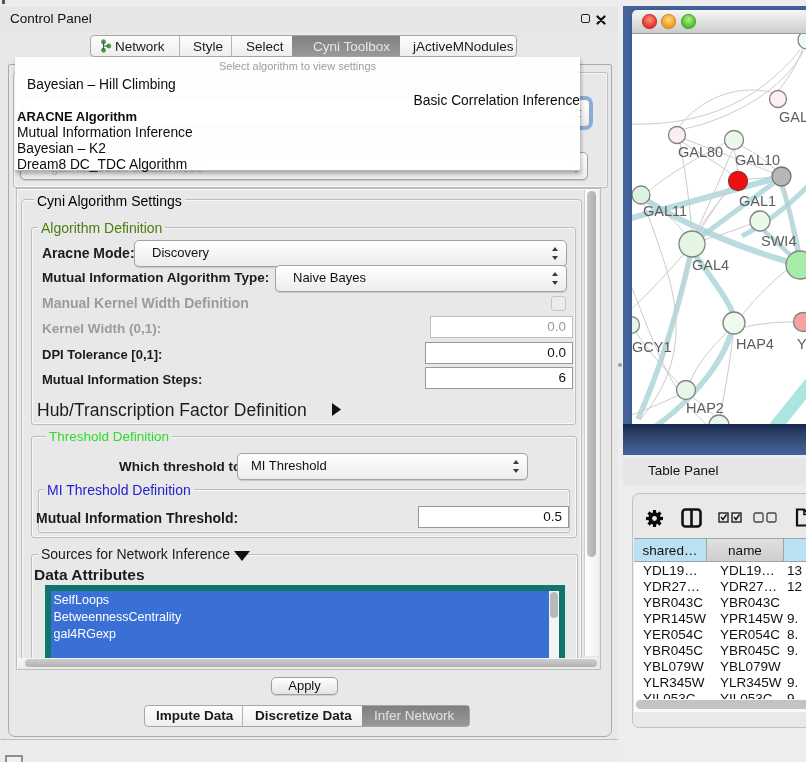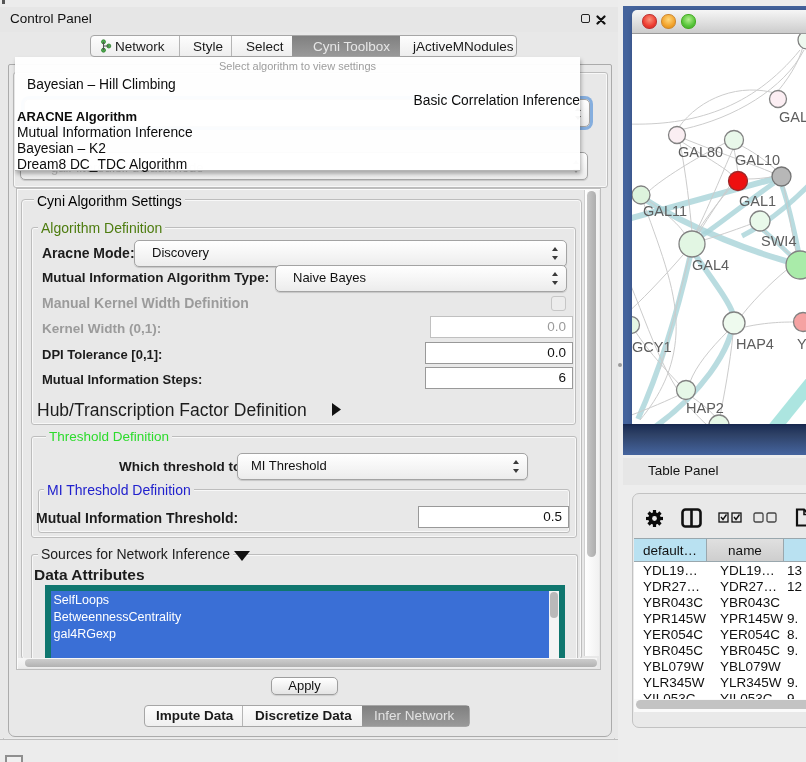--- a/index.html
+++ b/index.html
@@ -305,21 +305,21 @@
   <rect x="1" y="1" width="9" height="9" rx="1.5" fill="none" stroke="#444" stroke-width="1.3"></rect>
   <rect x="14" y="1" width="9" height="9" rx="1.5" fill="none" stroke="#444" stroke-width="1.3"></rect>
 </svg>
 <svg class="abs" style="left:795px;top:508px;z-index:5;" width="16" height="19" viewBox="0 0 16 19">
   <path d="M2 1.5 L9 1.5 L14 6.5 L14 17.5 L2 17.5 Z" fill="none" stroke="#111" stroke-width="2.2"></path>
   <path d="M9 1.5 L9 6.5 L14 6.5" fill="none" stroke="#111" stroke-width="1.6"></path>
 </svg>
 
 <div class="abs" style="left:634px;top:538px;width:172px;height:161px;background:#fff;font-size:13.5px;color:#111;overflow:hidden;">
 
-  <div class="abs" style="left:0;top:0;width:73px;height:24px;background:#b9e1f1;border:1px solid #9aa7ad;border-left:none;box-sizing:border-box;text-align:center;line-height:23px;">default…</div>
+  <div class="abs" style="left:0;top:0;width:73px;height:24px;background:#b9e1f1;border:1px solid #9aa7ad;border-left:none;box-sizing:border-box;text-align:center;line-height:23px;">shared…</div>
   <div class="abs" style="left:73px;top:0;width:77px;height:24px;background:linear-gradient(#e0e0e0,#cecece);border:1px solid #9aa7ad;border-left:none;box-sizing:border-box;text-align:center;line-height:23px;">name</div>
   <div class="abs" style="left:150px;top:0;width:60px;height:24px;background:#b9e1f1;border:1px solid #9aa7ad;border-left:none;box-sizing:border-box;"></div>
 
   <div class="abs r1" style="left:12px;top:25px;width:70px;"></div>
 </div>
 <style>
 .trow{position:absolute;height:16px;width:172px;}
 .trow .c1{position:absolute;left:9px;}
 .trow .c2{position:absolute;left:86px;}
 .trow .c3{position:absolute;left:153px;}

